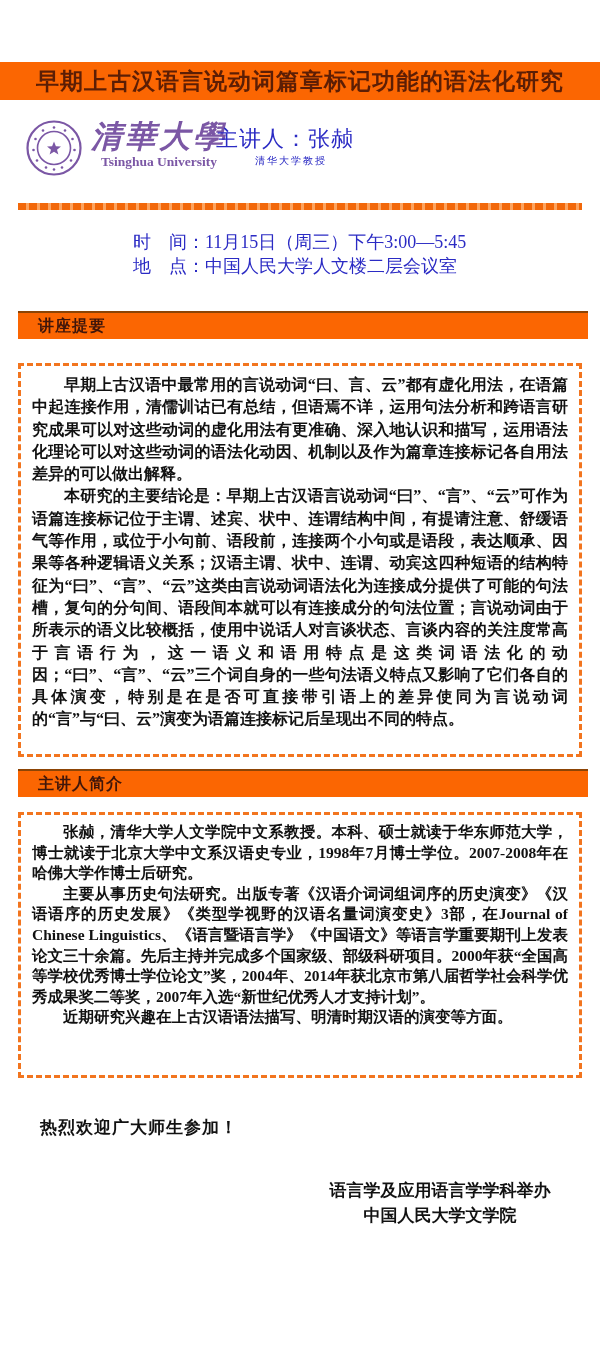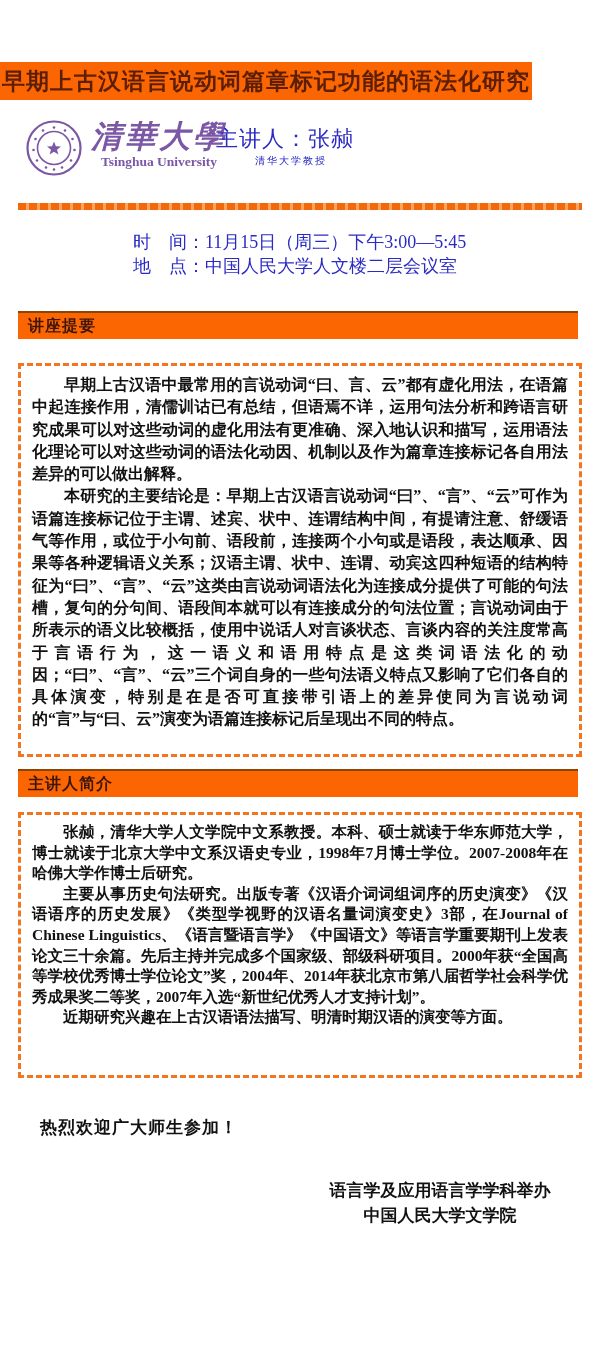--- a/index.html
+++ b/index.html
@@ -2,21 +2,21 @@
 <html><head>
 <meta charset="utf-8">
 <style>
   html,body{margin:0;padding:0;background:#ffffff;}
   .page{
     position:relative;width:600px;height:1350px;background:#ffffff;
     font-family:"Liberation Serif","DejaVu Serif",serif;overflow:hidden;
   }
   
   .title-bar{
-    position:absolute;top:62px;left:0;width:532px;height:38px;
+    position:absolute;top:62px;left:0;width:600px;height:38px;
     background:#FB6602;display:flex;align-items:center;justify-content:center;
   }
   .title-bar h1{
     margin:0;font-size:23px;font-weight:bold;color:#5C1E05;letter-spacing:1px;white-space:nowrap;
   }
   
   .logo-row{position:absolute;top:119px;left:25px;display:flex;align-items:flex-start;}
   .seal{width:58px;height:58px;}
   .logo-text{margin-left:8px;display:flex;flex-direction:column;text-align:center;}
   .logo-zh{
@@ -33,21 +33,21 @@
     position:absolute;top:203px;left:18px;width:564px;height:7px;
     background:repeating-linear-gradient(90deg,#F2680A 0 8px,#FCA460 8px 11px);
   }
   
   .info-block{position:absolute;top:230px;left:133px;color:#2B2BC4;font-size:18px;line-height:24px;white-space:nowrap;}
   .info-block div{margin:0;}
   
   .sec-header{
     position:absolute;left:18px;width:550px;height:26px;background:#FB6602;
     border-top:2px solid #8C4405;color:#40160A;font-weight:bold;font-size:16px;
-    line-height:25px;padding-left:10px;letter-spacing:1px;
+    line-height:25px;padding-left:20px;letter-spacing:1px;
   }
   .sec-header.h1{top:311px;}
   .sec-header.h2{top:769px;}
   
   .dash-box{
     position:absolute;left:18px;width:564px;box-sizing:border-box;
     border:3px dashed #F2751F;background:#ffffff;overflow:hidden;
     color:#111111;font-weight:bold;text-align:justify;
   }
   .dash-box p{margin:0;text-indent:2em;}

